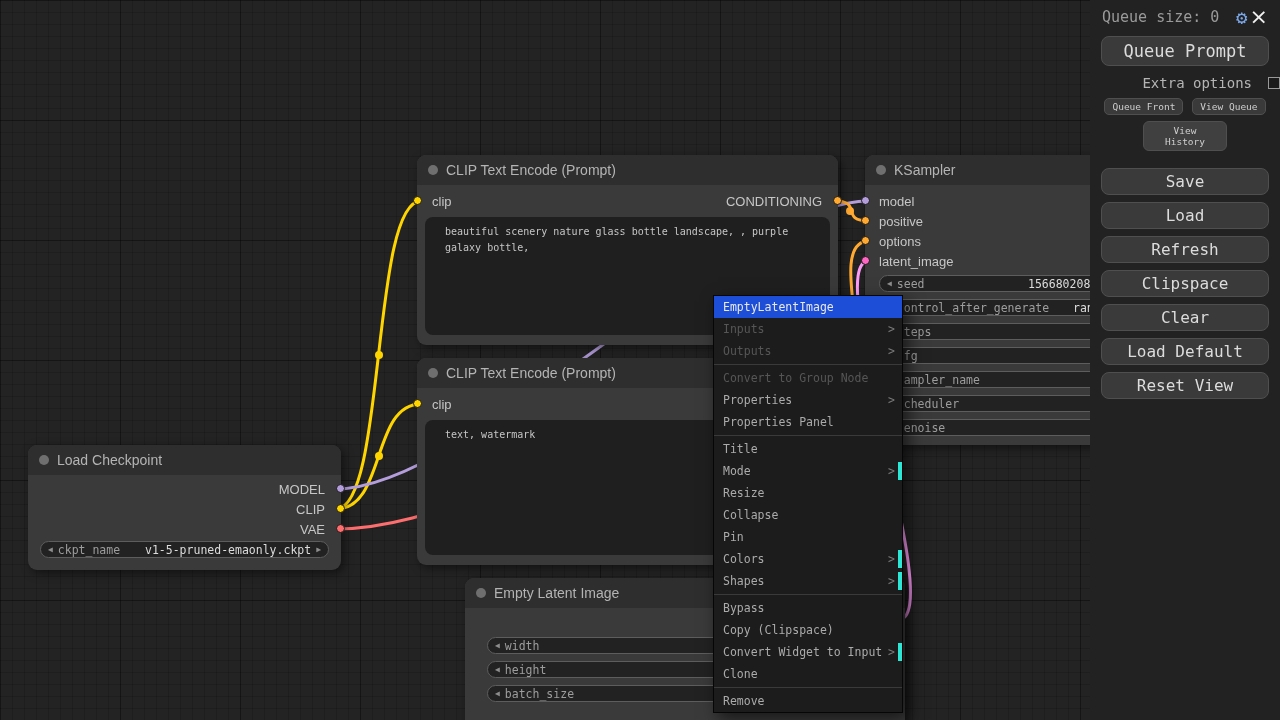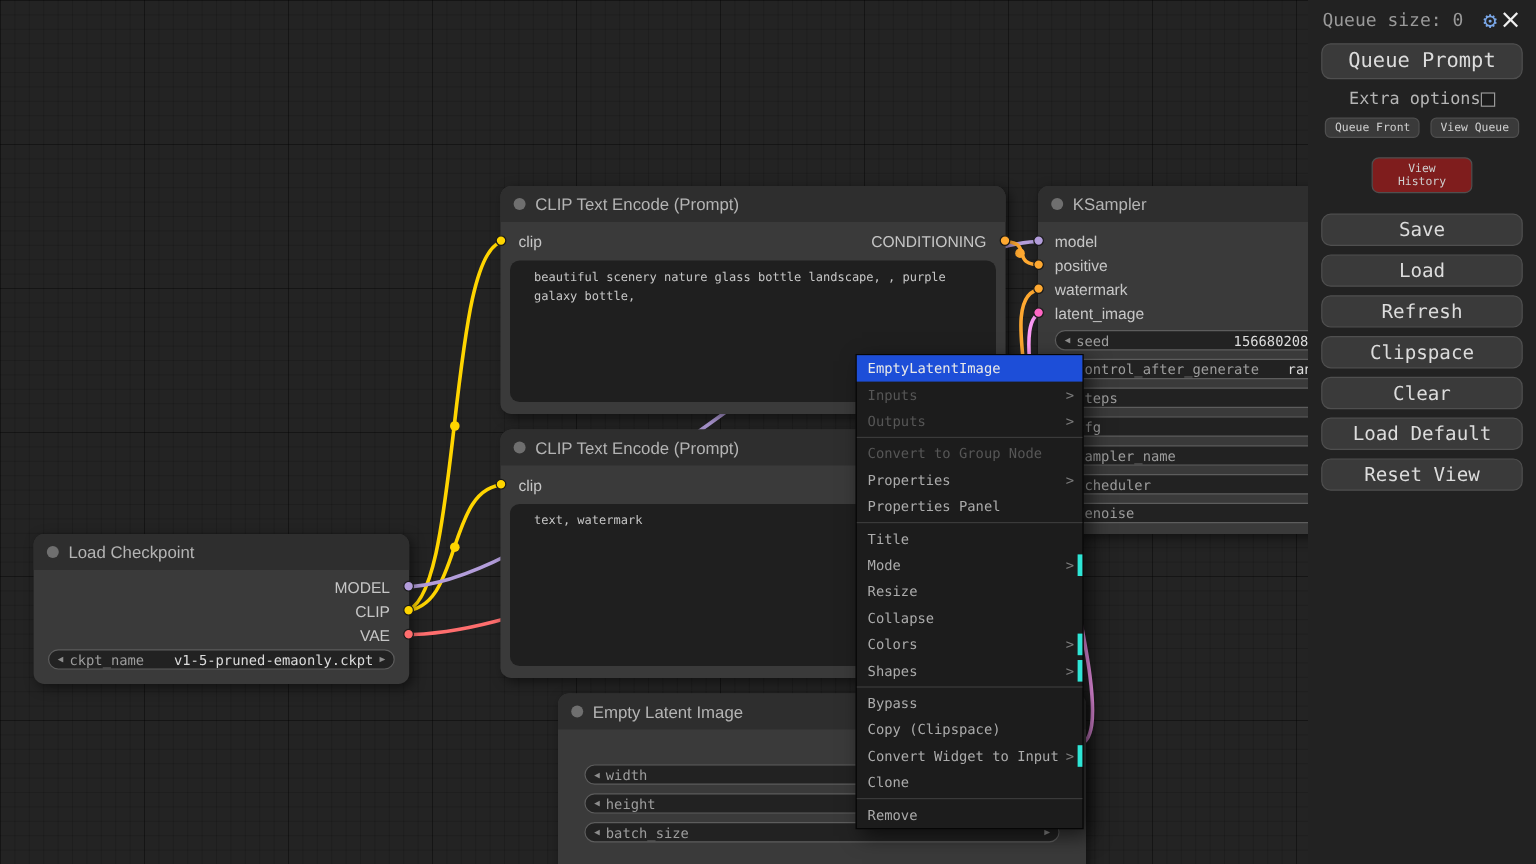--- a/index.html
+++ b/index.html
@@ -53,25 +53,25 @@
   
   #sidebar { position:absolute; left:1090px; top:0; width:190px; height:720px; background:#222222; z-index:30; }
   .sb-head { display:flex; align-items:center; gap:2px; padding:8px 12px 4px; color:#9a9a9a; font-size:15px; }
   .sb-head .qlabel { flex:1; }
   .gear { color:#7AA7E8; font-size:19px; cursor:pointer; line-height:18px; }
   .close { color:#f0f0f0; font-size:22px; cursor:pointer; line-height:16px; font-family:"DejaVu Sans",sans-serif; }
   .sbtn { display:block; background:#3a3a3a; border:1px solid #4f4f4f; border-radius:8px; color:#dcdcdc; cursor:pointer; font-family:inherit; }
   .sbtn-queue { width:168px; height:30px; margin:6px auto 0; font-size:17px; }
   .sbtn-std { width:168px; height:27px; margin:7px auto 0; font-size:16px; }
   .first-std { margin-top:17px; }
-  .extra-row { display:flex; align-items:center; justify-content:center; gap:0; margin-top:9px; color:#b5b5b5; font-size:14px; }
+  .extra-row { display:flex; align-items:center; justify-content:flex-end; gap:16px; margin-top:9px; color:#b5b5b5; font-size:14px; }
   .checkbox { width:12px; height:12px; border:1px solid #999; background:#1b1b1b; display:inline-block; cursor:pointer; }
   .small-row { display:flex; justify-content:center; gap:9px; margin-top:7px; }
   .sbtn-small { font-size:9.5px; padding:2px 7px; border-radius:5px; background:#3a3a3a; border:1px solid #4f4f4f; color:#cfcfcf; cursor:pointer; font-family:inherit; }
-  .sbtn-history { display:block; margin:16px auto 0; width:84px; font-size:9.5px; padding:3px 14px; border-radius:6px; background:#7f1d1d; border:1px solid #4f4f4f; color:#cfcfcf; cursor:pointer; font-family:inherit; }
+  .sbtn-history { display:block; margin:6px auto 0; width:84px; font-size:9.5px; padding:3px 14px; border-radius:6px; background:#404040; border:1px solid #4f4f4f; color:#cfcfcf; cursor:pointer; font-family:inherit; }
 </style>
 </head>
 <body>
 
 <div id="graph-canvas">
 
   <svg id="wires" viewBox="0 0 1090 720">
     <path d="M 336 509 C 386 509 371 201 421 201" stroke="#FFD500"></path>
     <path d="M 336 509 C 386 509 371 404 421 404" stroke="#FFD500"></path>
     <path d="M 336 489 C 470 489 735 201 869 201" stroke="#B39DDB"></path>
@@ -112,21 +112,21 @@
     <div class="tbar">
       <span class="tdot"></span>
       <span class="ttext">KSampler</span>
     </div>
     <span class="port" style="left:-4px; top:41px;  background:#B39DDB;"></span>
     <span class="port" style="left:-4px; top:61px;  background:#FFA931;"></span>
     <span class="port" style="left:-4px; top:81px;  background:#FFA931;"></span>
     <span class="port" style="left:-4px; top:101px; background:#FF66C4;"></span>
     <span class="plabel" style="left:14px; top:39px;">model</span>
     <span class="plabel" style="left:14px; top:59px;">positive</span>
-    <span class="plabel" style="left:14px; top:79px;">watermark</span>
+    <span class="plabel" style="left:14px; top:79px;">options</span>
     <span class="plabel" style="left:14px; top:99px;">latent_image</span>
 
     <div class="pill kpill" style="top:120px;">
       <span class="arr">◀</span>
       <span class="wlabel">seed</span>
       <span class="kv" style="left:148px;">156680208</span>
     </div>
     <div class="pill kpill" style="top:144px;">
       <span class="arr">◀</span>
       <span class="wlabel">control_after_generate</span>
@@ -222,20 +222,23 @@
     </div>
     <div class="ctx-item accent">
       <span>Mode</span>
       <span class="ctx-arrow">&gt;</span>
     </div>
     <div class="ctx-item">
       <span>Resize</span>
     </div>
     <div class="ctx-item">
       <span>Collapse</span>
+    </div>
+    <div class="ctx-item">
+      <span>Pin</span>
     </div>
     <div class="ctx-item accent">
       <span>Colors</span>
       <span class="ctx-arrow">&gt;</span>
     </div>
     <div class="ctx-item accent">
       <span>Shapes</span>
       <span class="ctx-arrow">&gt;</span>
     </div>
     <div class="ctx-sep"></div>

